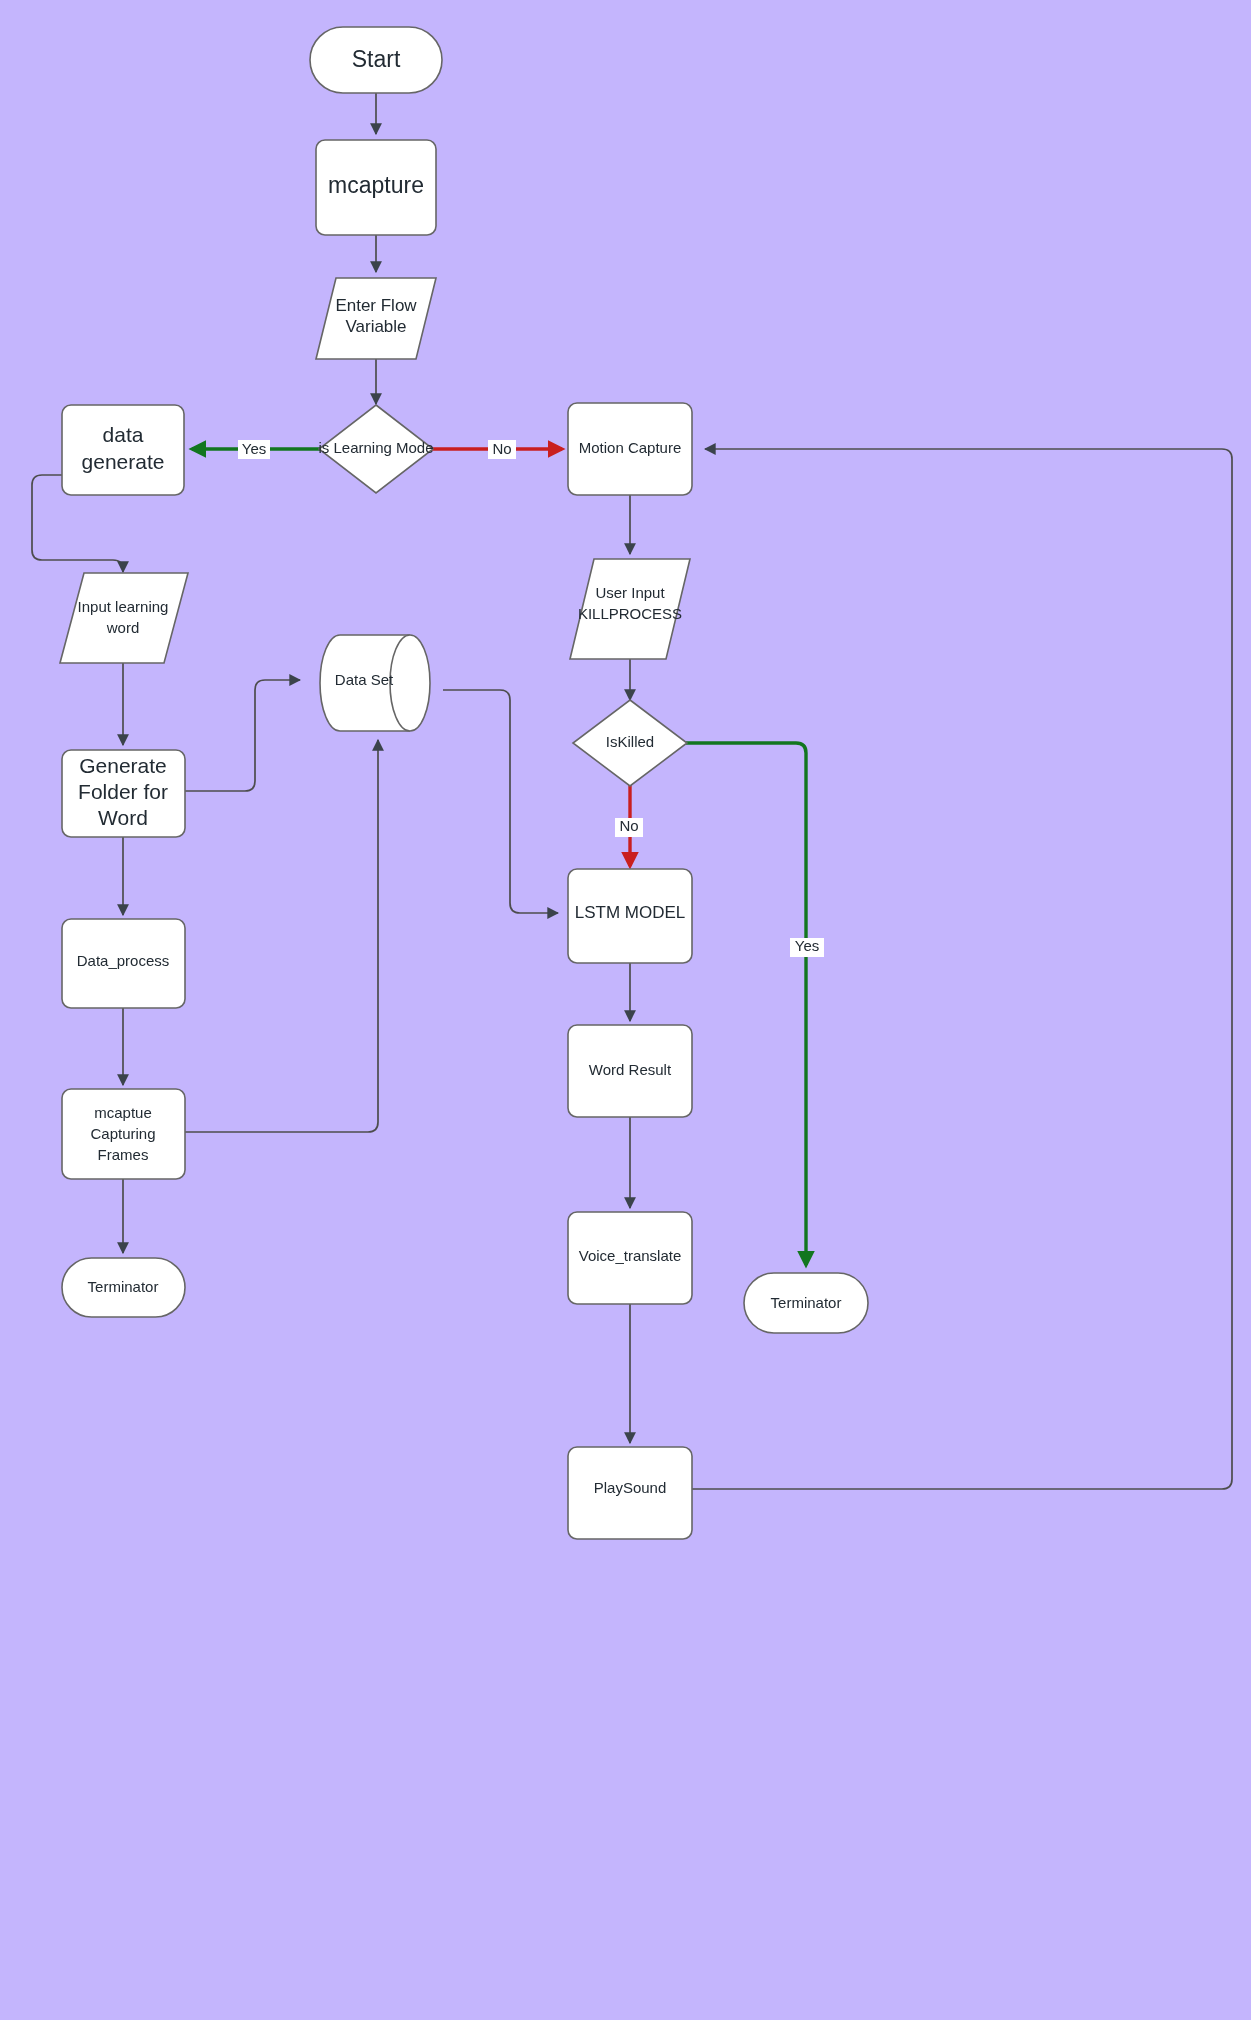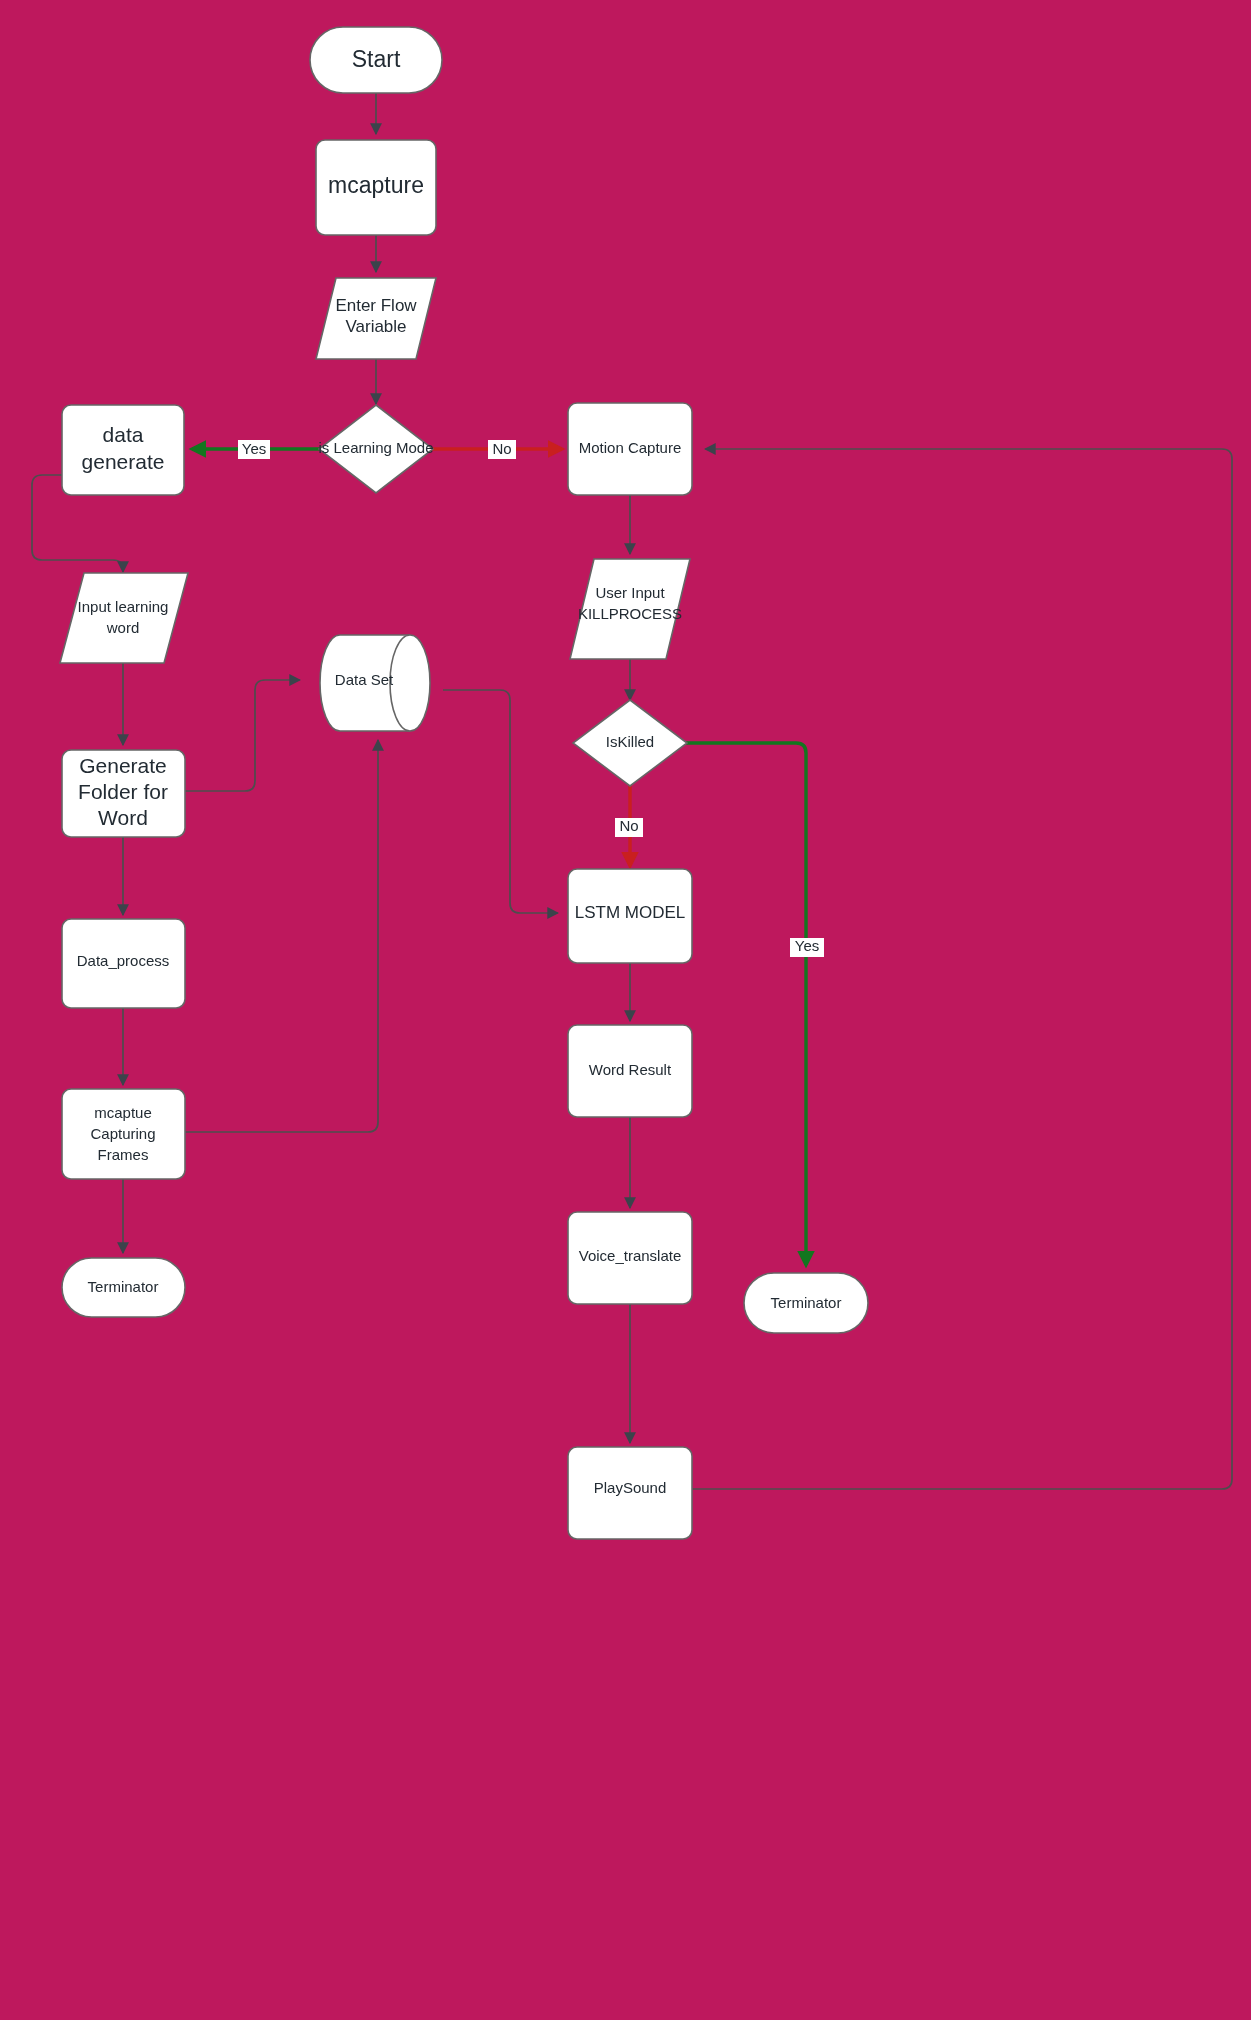--- a/index.html
+++ b/index.html
@@ -11,21 +11,21 @@
   body {
     width: 1251px;
     height: 2020px;
     font-family: "Liberation Sans", sans-serif;
     overflow: hidden;
   }
   #diagram-root {
     position: relative;
     width: 1251px;
     height: 2020px;
-    background: #be185d;
+    background: #c4b5fd;
   }
   svg#flowchart {
     display: block;
     width: 1251px;
     height: 2020px;
   }
   .node-shape {
     fill: #ffffff;
     stroke: #666666;
     stroke-width: 1.6;

